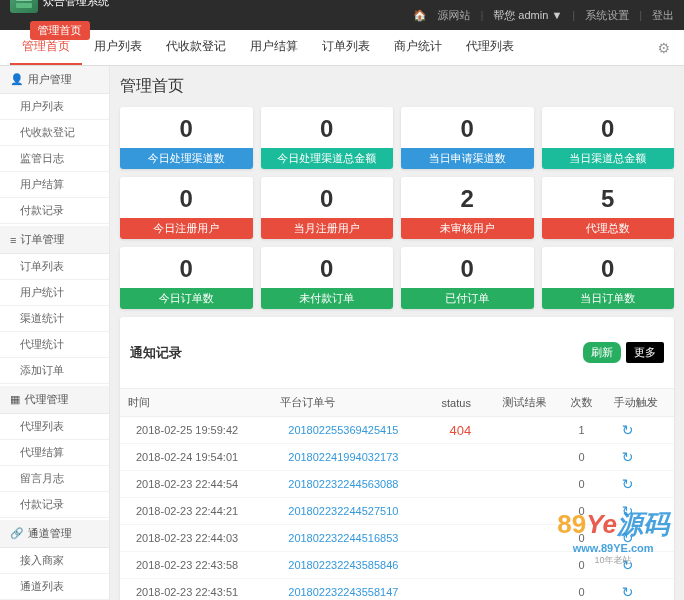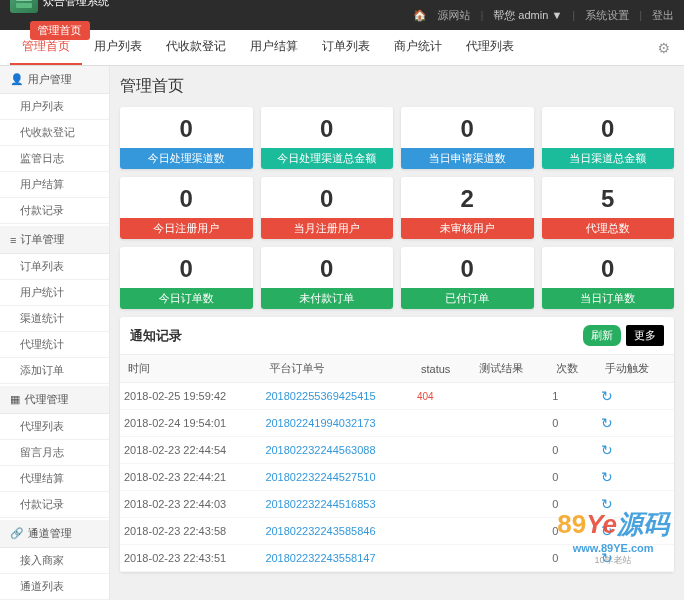--- a/index.html
+++ b/index.html
@@ -43,33 +43,33 @@
     .stat-card { flex: 1; background: #fff; border-radius: 3px; overflow: hidden; text-align: center; box-shadow: 0 1px 3px rgba(0,0,0,0.1); }
     .stat-number { font-size: 24px; font-weight: bold; padding: 8px 5px 5px; color: #333; }
     .stat-label { padding: 3px; font-size: 11px; color: #fff; }
     .stat-label.blue { background: #3498db; }
     .stat-label.teal { background: #1abc9c; }
     .stat-label.red { background: #e74c3c; }
     .stat-label.green { background: #27ae60; }
     
     
     .notify-section { background: #fff; border-radius: 3px; box-shadow: 0 1px 3px rgba(0,0,0,0.1); }
-    .notify-header { display: flex; align-items: center; justify-content: space-between; padding: 8px 10px; border-bottom: 1px solid #eee; gap: 12px; }
+    .notify-header { display: flex; align-items: center; justify-content: space-between; padding: 25px 10px; border-bottom: 1px solid #eee; gap: 12px; }
     .notify-title { font-size: 13px; color: #333; font-weight: bold; }
     .notify-actions { display: flex; gap: 5px; }
     .btn-sm { padding: 3px 8px; font-size: 11px; border: none; border-radius: 2px; cursor: pointer; color: #fff; }
     .btn-green { background: #27ae60; border-radius: 7px; }
     .btn-red { background: #000000; }
     
     .notify-table { width: 100%; border-collapse: collapse; }
     .notify-table th { background: #f9f9f9; padding: 6px 8px; text-align: left; font-size: 11px; color: #555; border-bottom: 1px solid #eee; font-weight: normal; }
-    .notify-table td { padding: 5px 4px; font-size: 11px; color: #666; border-bottom: 1px solid #f5f5f5; margin-left: 42px; }
+    .notify-table td { padding: 5px 16px; font-size: 11px; color: #666; border-bottom: 1px solid #f5f5f5; margin-left: 42px; }
     .link-blue { color: #3498db; text-decoration: none; }
     .refresh-icon { color: #3498db; cursor: pointer; font-size: 14px; }
-    .status-badge { color: #e74c3c; font-size: 10px; }
+    .status-badge { color: #e74c3c; font-size: 13px; }
     
     
     .watermark { position: absolute; bottom: 30px; right: 10px; opacity: 0.85; pointer-events: none; }
     .watermark-89ye { font-size: 28px; font-weight: bold; }
   </style>
 </head>
 <body>
 
 <div class="top-bar">
   <div class="top-bar-left">
@@ -136,22 +136,22 @@
       <div class="sidebar-item">代理统计</div>
       <div class="sidebar-item">添加订单</div>
     </div>
 
     <div class="sidebar-section">
       <div class="sidebar-section-title">
         <span>▦</span>
         <span>代理管理</span>
       </div>
       <div class="sidebar-item">代理列表</div>
+      <div class="sidebar-item">代理结算</div>
       <div class="sidebar-item">留言月志</div>
-      <div class="sidebar-item">代理结算</div>
       <div class="sidebar-item">付款记录</div>
     </div>
 
     <div class="sidebar-section">
       <div class="sidebar-section-title">
         <span>🔗</span>
         <span>通道管理</span>
       </div>
       <div class="sidebar-item">接入商家</div>
       <div class="sidebar-item">通道列表</div>

